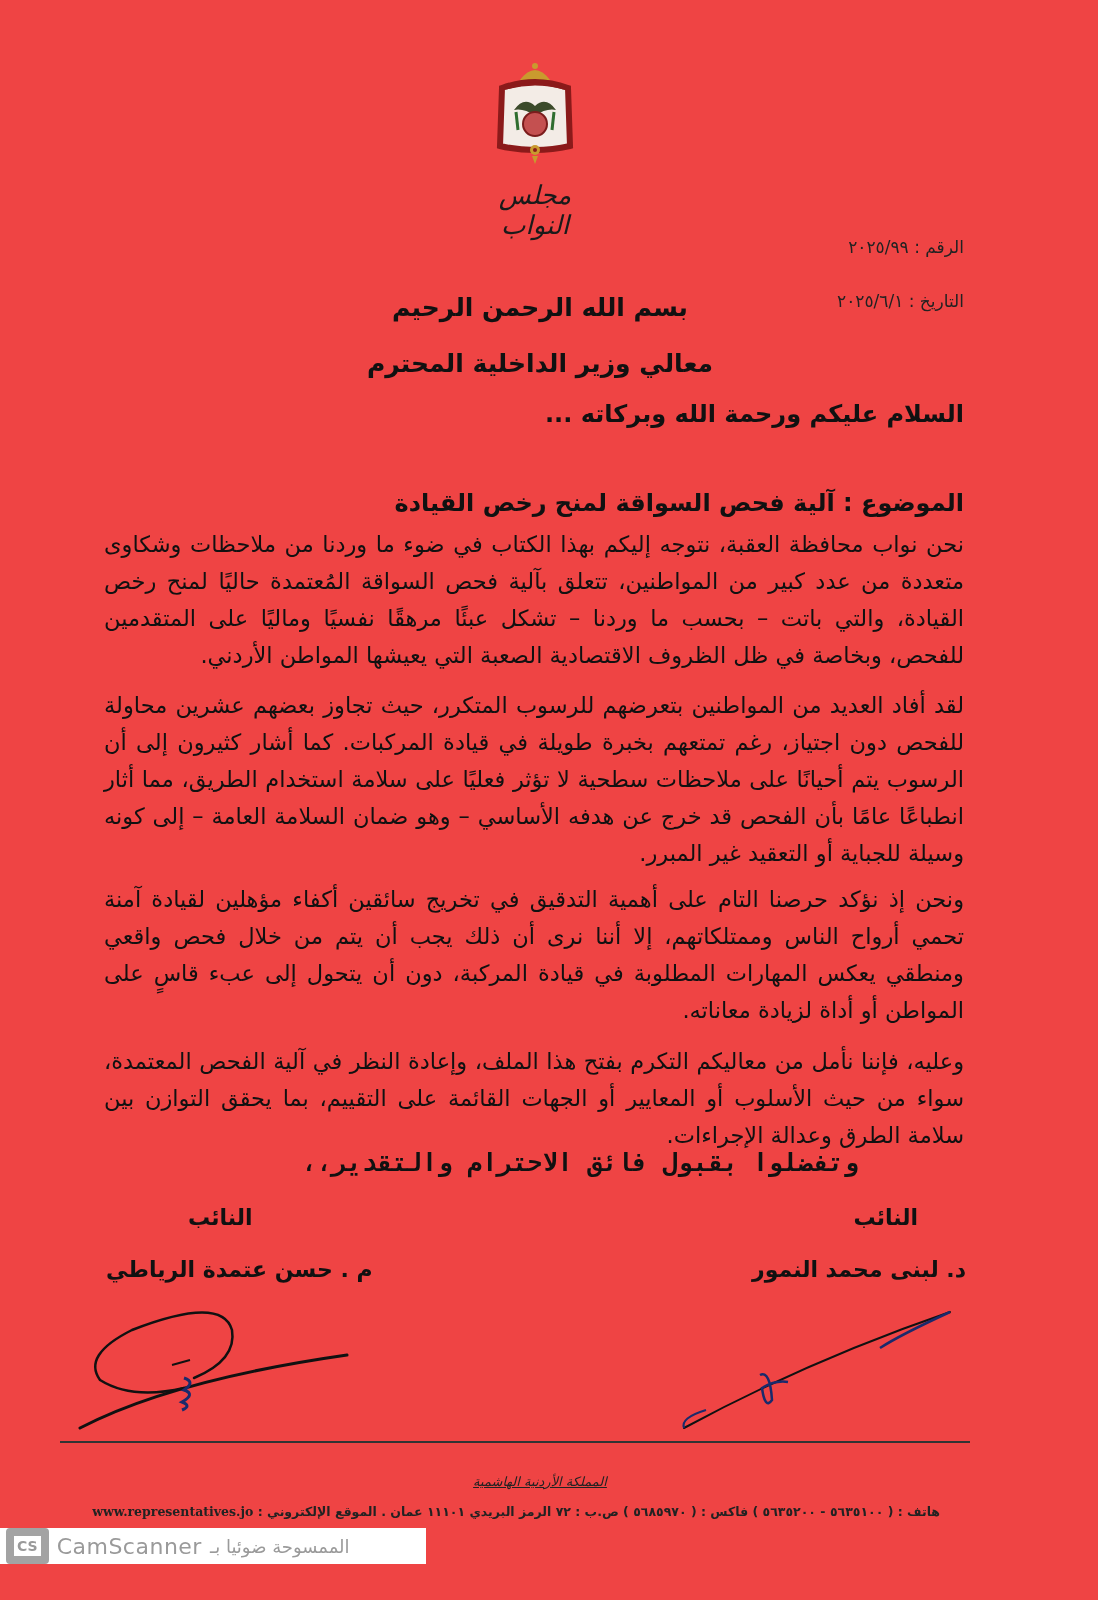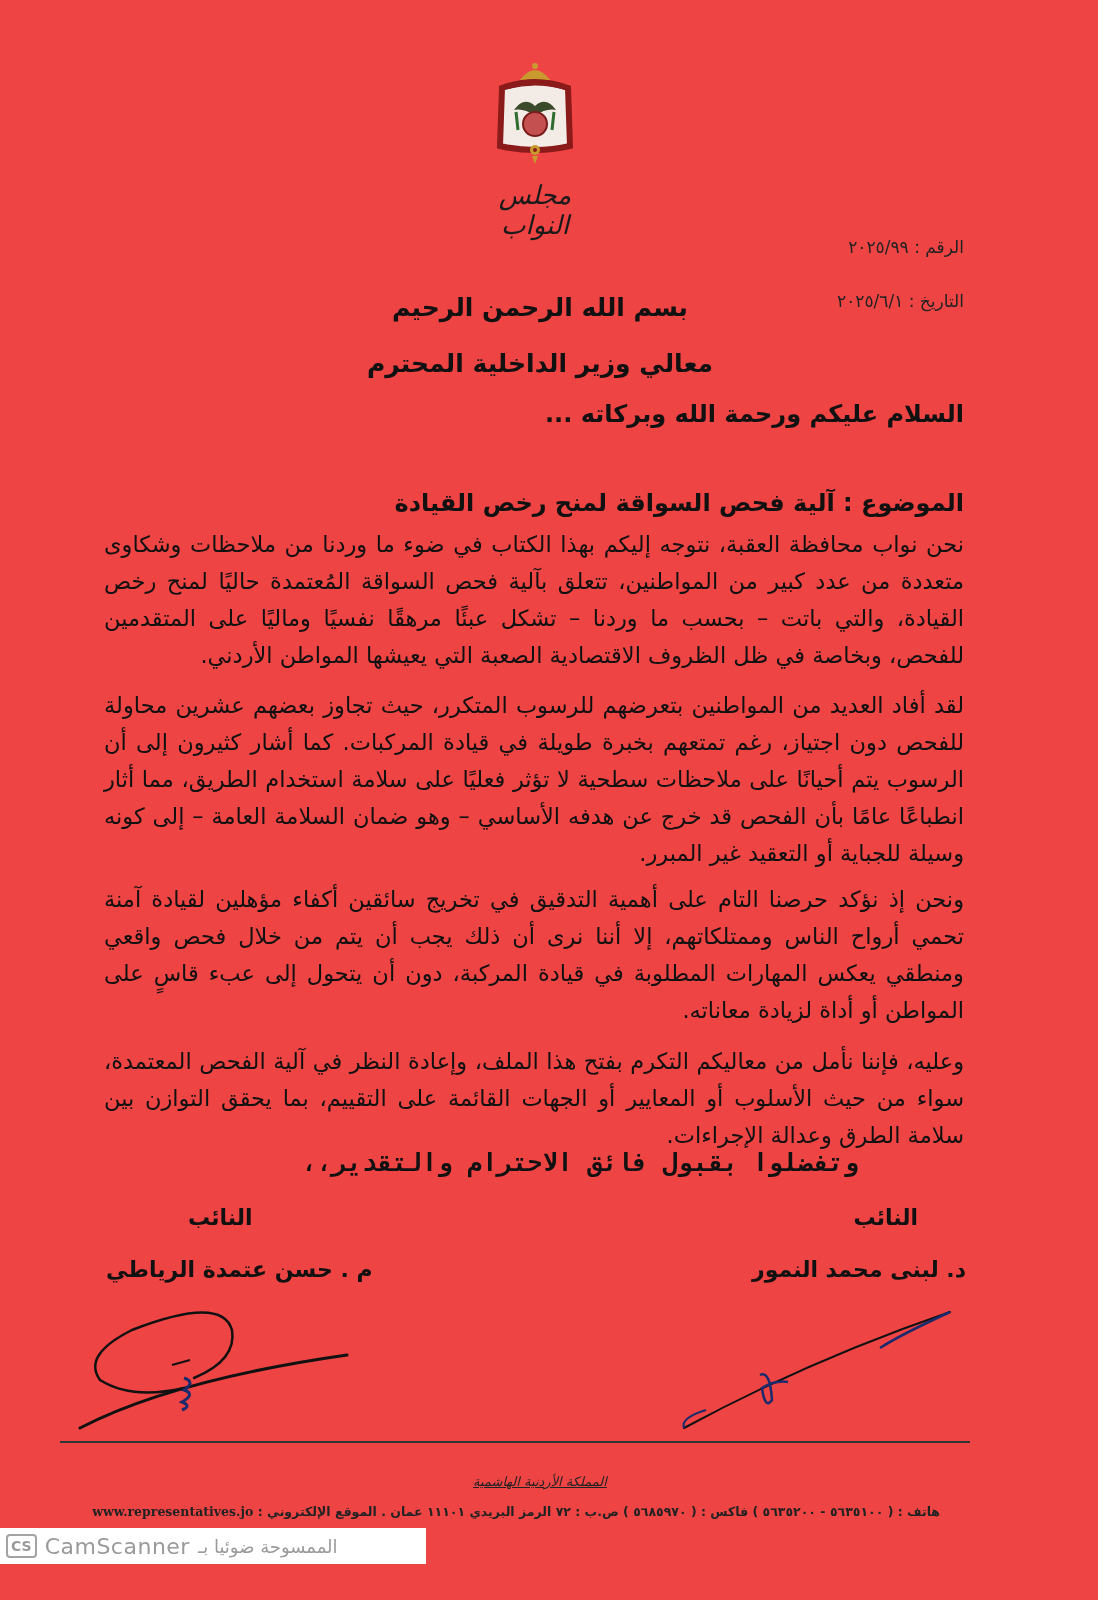--- a/index.html
+++ b/index.html
@@ -74,21 +74,21 @@
       position: absolute; left: 130px; width: 810px; top: 1504px; direction: rtl; text-align: left;
       font-size: 12.5px; font-weight: bold; color: #222; white-space: nowrap;
     }
     .contact .url { direction: ltr; unicode-bidi: embed; font-family: "DejaVu Serif", serif; }
 
     .scan-bar {
       position: absolute; left: 0; top: 1528px; width: 420px; height: 36px; background: #ffffff;
       display: flex; align-items: center; gap: 8px; padding-left: 6px; color: #9a9a9a;
     }
     .cs-logo {
-      border: 2px solid #a3a3a3; border-radius: 4px; font-size: 14px; font-weight: bold; padding: 0 3px; line-height: 20px;
+      border: 8px solid #a3a3a3; border-radius: 4px; font-size: 14px; font-weight: bold; padding: 0 3px; line-height: 20px;
     }
     .cs-name { font-size: 22px; font-family: "DejaVu Sans", sans-serif; letter-spacing: 0.5px; }
     .cs-arabic { font-size: 18px; direction: rtl; }
   </style>
 </head>
 <body>
 
 <div class="page">
 
   <div class="emblem">

